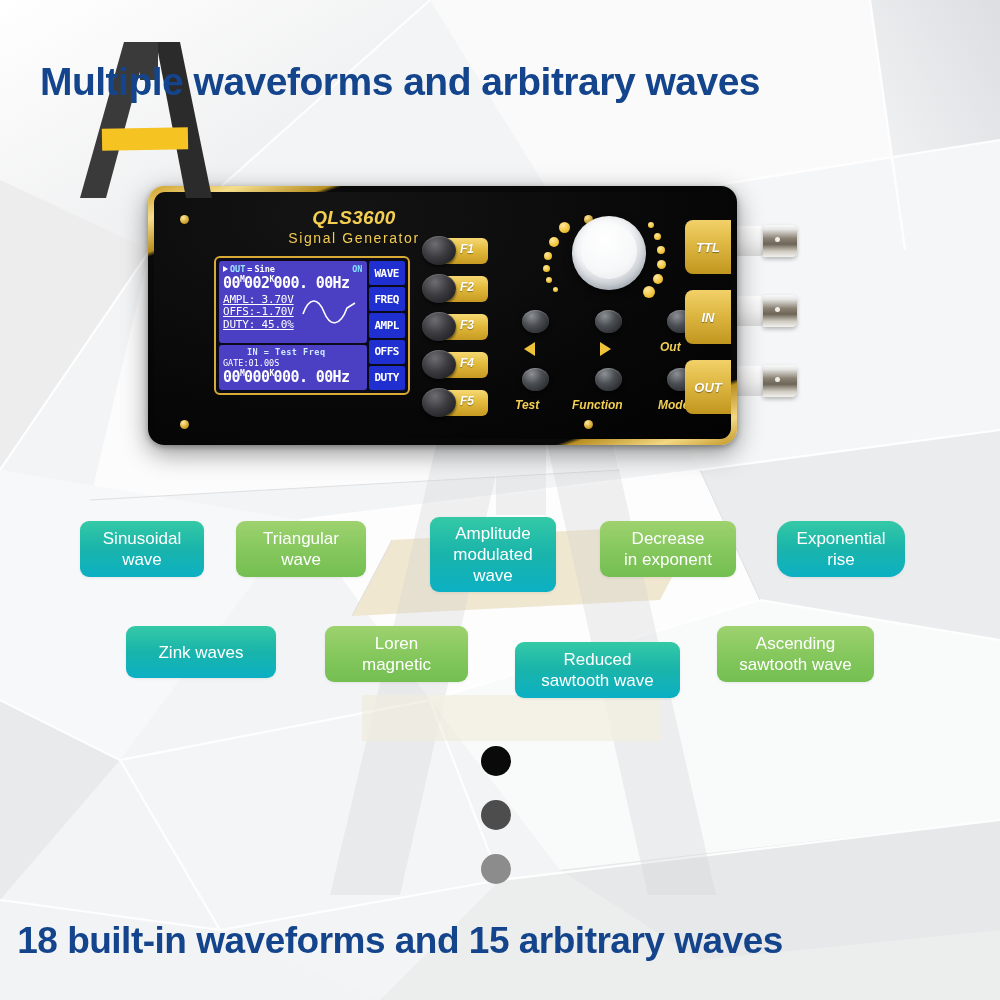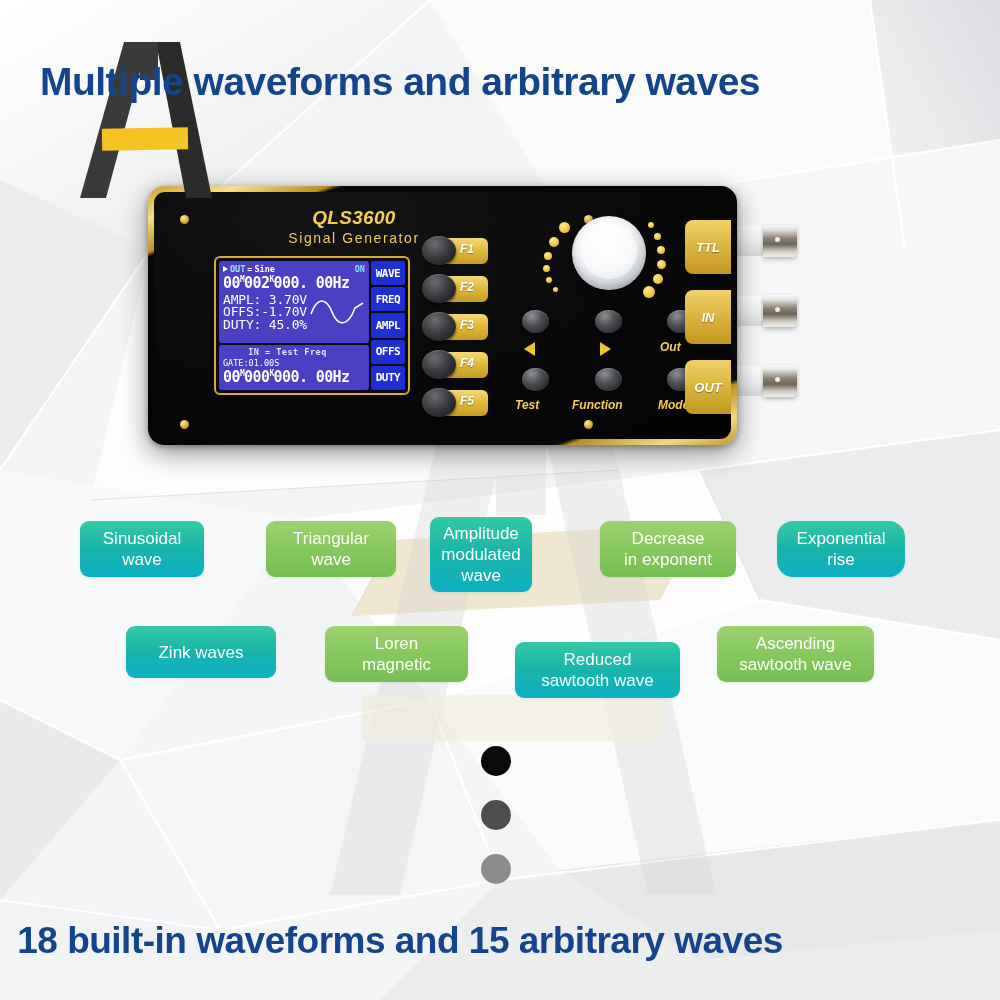--- a/index.html
+++ b/index.html
@@ -70,21 +70,21 @@
   .row-out { display:flex; align-items:center; font-size:8.5px; color:#9fe8ff; font-weight:bold; }
   .tri { width:0;height:0;border-left:5px solid #fff;border-top:3.5px solid transparent;
          border-bottom:3.5px solid transparent; margin-right:2px; }
   .row-out .eq { color:#fff; margin:0 2px; }
   .row-out .val { color:#fff; }
   .row-out .on { margin-left:auto; color:#7fe0ff; }
   .bigfreq { font-size:15px; font-weight:bold; letter-spacing:-.6px; line-height:1.1; margin-top:1px;
              white-space:nowrap; }
   .bigfreq sup { font-size:8px; vertical-align:super; }
   .pbody { display:flex; margin-top:2px; }
-  .plines { font-size:13px; line-height:12.5px; letter-spacing:-.2px; }
+  .plines { font-size:11px; line-height:12.5px; letter-spacing:-.2px;text-decoration:underline; }
   .wavebox { flex:1; display:flex; align-items:center; justify-content:center; padding-left:2px; }
   .in-title { font-size:8.5px; text-align:center; color:#cfe9ff; font-weight:bold; letter-spacing:.5px; }
   .gate { font-size:8.5px; margin-top:1px; }
   .lcd-side { width:43px; display:flex; flex-direction:column; gap:2px; margin-left:2px; }
   .lcd-key { flex:1; background:#1f2fd0; border-radius:2px; color:#fff; font-size:11px;
              font-weight:bold; display:flex; align-items:center; justify-content:center;
              font-family:"DejaVu Sans Mono", monospace; letter-spacing:-.5px; }
 
   
   .fcol { position:absolute; left:268px; top:44px; width:66px; }
@@ -364,23 +364,23 @@
   <div class="bnc-barrel"></div>
 </div>
 <div class="bnc" style="left:735px; top:364px;">
   <div class="bnc-ins"></div>
   <div class="bnc-barrel"></div>
 </div>
 
 <div class="tags" id="tag-layer">
     <div class="tag teal" style="left: 80px; top: 13px; width: 124px; min-height: 56px; white-space: pre-line;">Sinusoidal
 wave</div>
-    <div class="tag green" style="left: 266px; top: 13px; width: 130px; min-height: 56px; white-space: pre-line;">Triangular
+    <div class="tag green" style="left: 236px; top: 13px; width: 130px; min-height: 56px; white-space: pre-line;">Triangular
 wave</div>
-    <div class="tag teal" style="left: 430px; top: 9px; width: 102px; min-height: 64px; white-space: pre-line;">Amplitude
+    <div class="tag teal" style="left: 430px; top: 9px; width: 126px; min-height: 64px; white-space: pre-line;">Amplitude
 modulated
 wave</div>
     <div class="tag green" style="left: 600px; top: 13px; width: 136px; min-height: 56px; white-space: pre-line;">Decrease
 in exponent</div>
     <div class="tag teal" style="left: 777px; top: 13px; width: 128px; min-height: 56px; white-space: pre-line; border-radius: 16px;">Exponential
 rise</div>
     <div class="tag teal" style="left: 126px; top: 118px; width: 150px; min-height: 52px; white-space: pre-line;">Zink waves</div>
     <div class="tag green" style="left: 325px; top: 118px; width: 143px; min-height: 56px; white-space: pre-line;">Loren
 magnetic</div>
     <div class="tag teal" style="left: 515px; top: 118px; width: 165px; min-height: 56px; white-space: pre-line; margin-top: 16px;">Reduced

